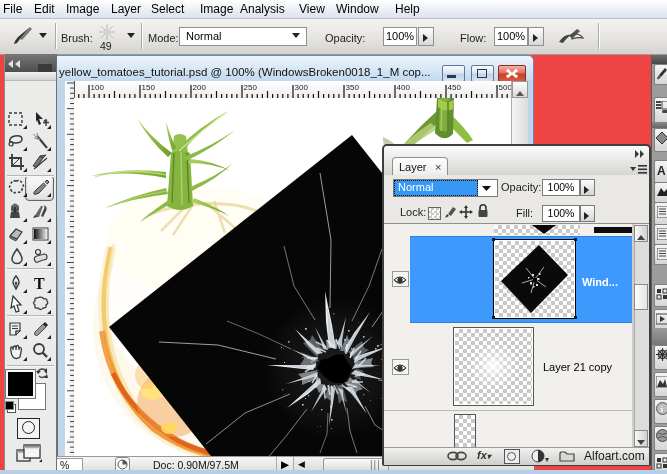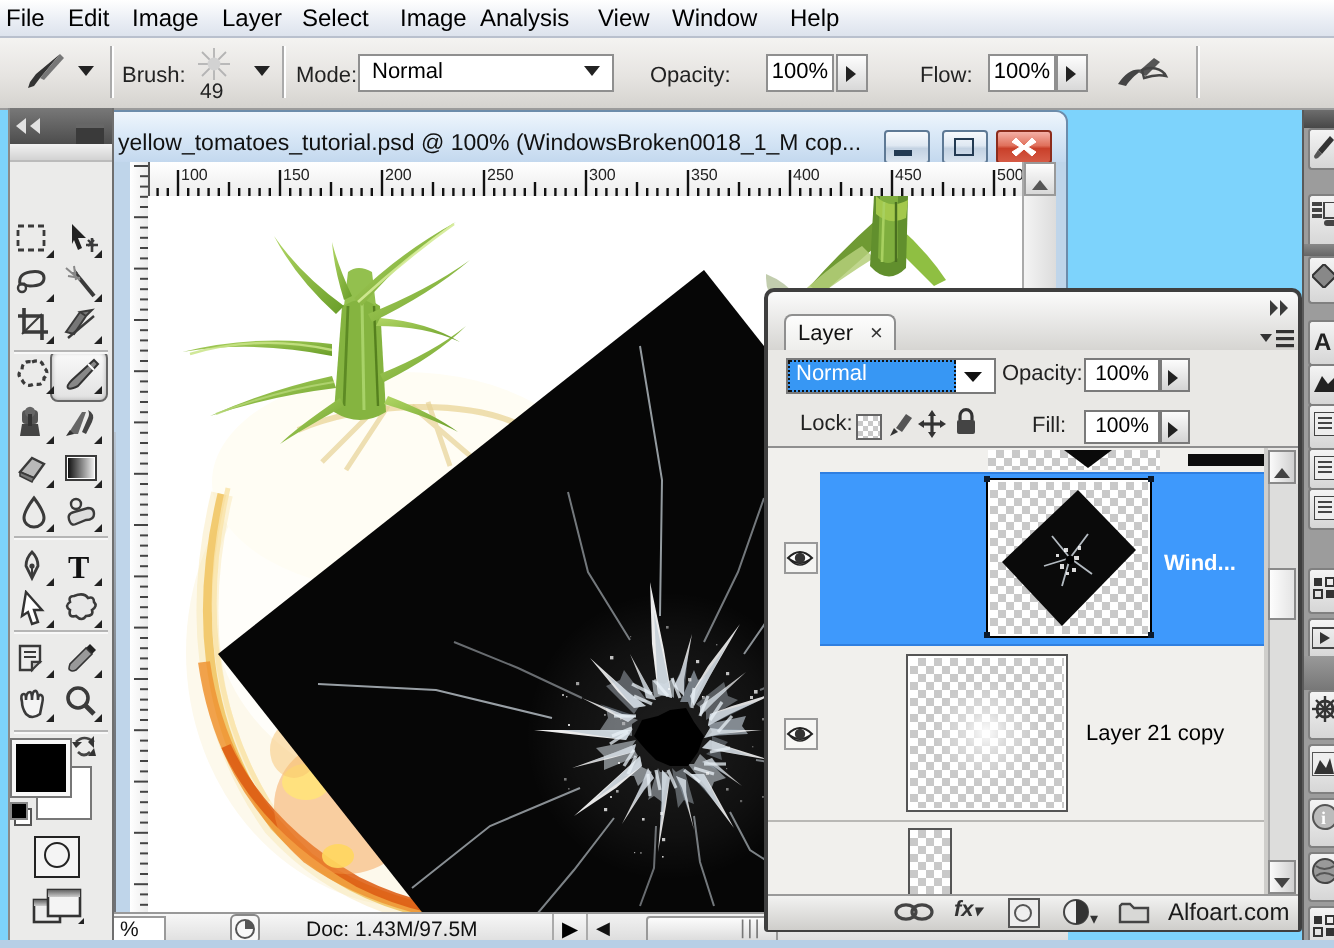--- a/index.html
+++ b/index.html
@@ -1,17 +1,17 @@
 <!DOCTYPE html>
 <html><head>
 <meta charset="utf-8">
 <style>
   html,body{margin:0;padding:0;}
   body{width:667px;height:474px;overflow:hidden;font-family:"Liberation Sans",sans-serif;}
-  #app{position:relative;width:667px;height:474px;background:#7dd3fc;overflow:hidden;}
+  #app{position:relative;width:667px;height:474px;background:#ef4444;overflow:hidden;}
   .abs{position:absolute;}
   
   #menubar{left:0;top:0;width:667px;height:18px;background:linear-gradient(#ffffff,#e9edf4 60%,#dde3ed);border-bottom:1px solid #b9c0cd;font-size:12px;color:#000;}
   #menubar span{position:absolute;top:2px;}
   
   #optbar{left:0;top:19px;width:667px;height:35px;background:linear-gradient(#f4f3f1,#e6e4e1 55%,#d5d3cf);border-bottom:1px solid #9b9b9b;}
   .optlabel{position:absolute;font-size:11px;color:#222;}
   .optbox{position:absolute;background:#fff;border:1px solid #8f8f8f;font-size:11px;color:#000;text-align:center;}
   .optbtn{position:absolute;background:linear-gradient(#fdfdfd,#d8d8d8);border:1px solid #8f8f8f;}
   .vsep{position:absolute;width:1px;background:#aaa;box-shadow:1px 0 0 #fff;}
@@ -501,21 +501,21 @@
           </svg>
       </div>
     </div>
     <div id="statusbar">
       <div style="position:absolute;left:2px;top:1px;width:26px;height:11px;background:#fff;border:1px solid #9a9a9a;"></div>
         <span style="position:absolute;left:7px;top:2px;">%</span>
       <span style="position:absolute;left:62px;top:0px;width:13px;height:13px;border:1px solid #888;border-radius:3px;background:#f8f8f8;"><svg width="11" height="11" style="margin:1px">
             <circle cx="5.5" cy="5.5" r="4.5" fill="none" stroke="#555"></circle>
             <path d="M5.5 5.5 L5.5 1 A4.5 4.5 0 0 1 10 5.5 Z" fill="#555"></path>
           </svg></span>
-      <span style="position:absolute;left:100px;top:2px;">Doc: 1.43M/97.5M</span>
+      <span style="position:absolute;left:100px;top:2px;">Doc: 0.90M/97.5M</span>
       <div style="position:absolute;left:223px;top:0;width:1px;height:14px;background:#aaa;"></div>
         <span style="position:absolute;left:228px;top:1px;color:#000;">▶</span>
       <div style="position:absolute;left:240px;top:0;width:240px;height:14px;background:linear-gradient(#f2f2f2,#dcdcdc);border-left:1px solid #aaa;">
         <span style="position:absolute;left:4px;top:2px;font-size:9px;">◀</span>
         <div style="position:absolute;left:29px;top:1px;width:64px;height:12px;background:linear-gradient(#fcfcfc,#dadada);border:1px solid #999;border-radius:2px;">
             <span style="position:absolute;left:46px;top:0px;letter-spacing:1px;color:#777;font-size:10px;">|||</span>
           </div>
       </div>
     </div>
   </div>

